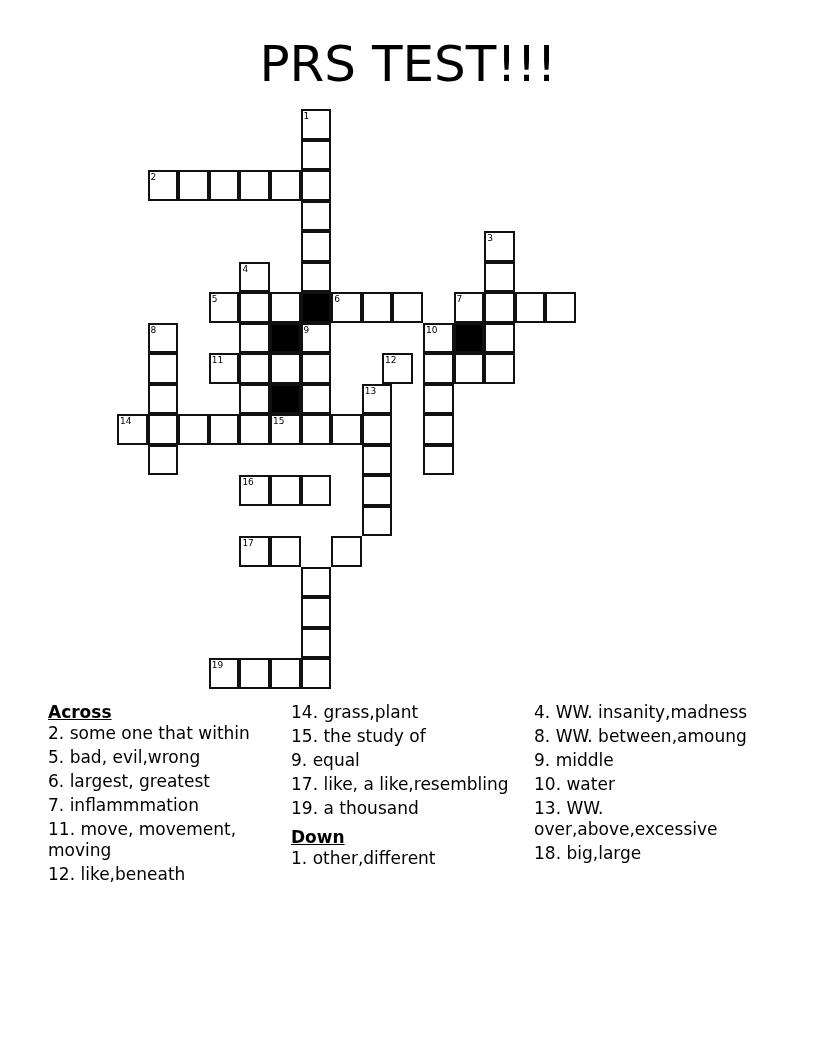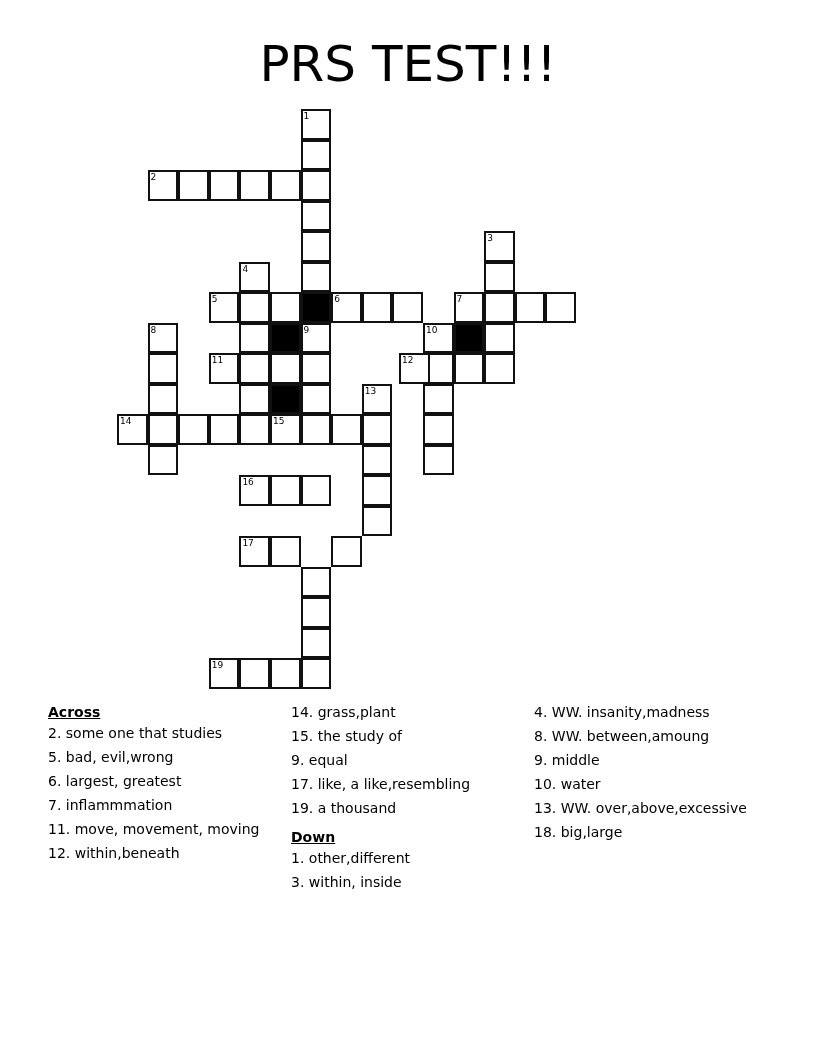--- a/index.html
+++ b/index.html
@@ -2,21 +2,21 @@
 <html><head>
 <meta charset="utf-8">
 <style>
   html, body { margin:0; padding:0; background:#fff; }
   body { width:816px; height:1056px; position:relative; overflow:hidden; font-family:"DejaVu Sans", sans-serif; color:#000; }
   .title { position:absolute; left:0; width:816px; top:34px; text-align:center; font-size:50px; font-weight:normal; line-height:60px; }
   .grid { position:absolute; left:0; top:0; width:816px; height:700px; }
   .cell { position:absolute; width:30.6px; height:30.5px; box-sizing:border-box; border:2px solid #111; background:#fff; margin-left:-1px; margin-top:-1px; }
   .cell.black { background:#000; }
   .num { position:absolute; left:1px; top:0px; font-size:9px; line-height:10px; }
-  .clues { position:absolute; top:702px; font-size:14px; line-height:21px; }
+  .clues { position:absolute; top:702px; font-size:17px; line-height:21px; }
   .col1 { left:48px; width:235px; }
   .col2 { left:291px; width:235px; }
   .col3 { left:534px; width:245px; }
   .heading { font-weight:bold; text-decoration:underline; }
   .clue { margin-bottom:3px; }
   .clue b { font-weight:normal; }
 </style>
 </head>
 <body>
 
@@ -84,21 +84,21 @@
       <span class="num">10</span>
     </div>
     <div class="cell" style="left: 424px; top: 354px;"></div>
     <div class="cell" style="left: 424px; top: 384.5px;"></div>
     <div class="cell" style="left: 424px; top: 415px;"></div>
     <div class="cell" style="left: 424px; top: 445.5px;"></div>
     <div class="cell" style="left: 209.8px; top: 354px;">
       <span class="num">11</span>
     </div>
     <div class="cell" style="left: 271px; top: 354px;"></div>
-    <div class="cell" style="left: 400px; top: 354px;">
+    <div class="cell" style="left: 383px; top: 354px;">
       <span class="num">12</span>
     </div>
     <div class="cell" style="left: 454.6px; top: 354px;"></div>
     <div class="cell" style="left: 362.8px; top: 384.5px;">
       <span class="num">13</span>
     </div>
     <div class="cell" style="left: 362.8px; top: 415px;"></div>
     <div class="cell" style="left: 362.8px; top: 445.5px;"></div>
     <div class="cell" style="left: 362.8px; top: 476px;"></div>
     <div class="cell" style="left: 362.8px; top: 506.5px;"></div>
@@ -134,37 +134,36 @@
     <div class="cell" style="left: 240.4px; top: 659px;"></div>
     <div class="cell" style="left: 271px; top: 659px;"></div>
     <div class="cell black" style="left: 301.6px; top: 293px;"></div>
     <div class="cell black" style="left: 271px; top: 323.5px;"></div>
     <div class="cell black" style="left: 454.6px; top: 323.5px;"></div>
     <div class="cell black" style="left: 271px; top: 384.5px;"></div>
   </div>
 
 <div class="clues col1">
   <div class="heading">Across</div>
-  <div class="clue"><b>2.</b> <span>some one that studies</span></div>
+  <div class="clue"><b>2.</b> <span>some one that within</span></div>
   <div class="clue"><b>5.</b> <span>bad, evil,wrong</span></div>
   <div class="clue"><b>6.</b> <span>largest, greatest</span></div>
   <div class="clue"><b>7.</b> <span>inflammmation</span></div>
   <div class="clue"><b>11.</b> <span>move, movement, moving</span></div>
-  <div class="clue"><b>12.</b> <span>within,beneath</span></div>
+  <div class="clue"><b>12.</b> <span>like,beneath</span></div>
 </div>
 
 <div class="clues col2">
   <div class="clue"><b>14.</b> <span>grass,plant</span></div>
   <div class="clue"><b>15.</b> <span>the study of</span></div>
   <div class="clue"><b>9.</b> <span>equal</span></div>
   <div class="clue"><b>17.</b> <span>like, a like,resembling</span></div>
   <div class="clue" style="margin-bottom:8px"><b>19.</b> <span>a thousand</span></div>
   <div class="heading">Down</div>
   <div class="clue"><b>1.</b> <span>other,different</span></div>
-  <div class="clue"><b>3.</b> <span>within, inside</span></div>
 </div>
 
 <div class="clues col3">
   <div class="clue"><b>4.</b> <span>WW. insanity,madness</span></div>
   <div class="clue"><b>8.</b> <span>WW. between,amoung</span></div>
   <div class="clue"><b>9.</b> <span>middle</span></div>
   <div class="clue"><b>10.</b> <span>water</span></div>
   <div class="clue"><b>13.</b> <span>WW. over,above,excessive</span></div>
   <div class="clue"><b>18.</b> <span>big,large</span></div>
 </div>

